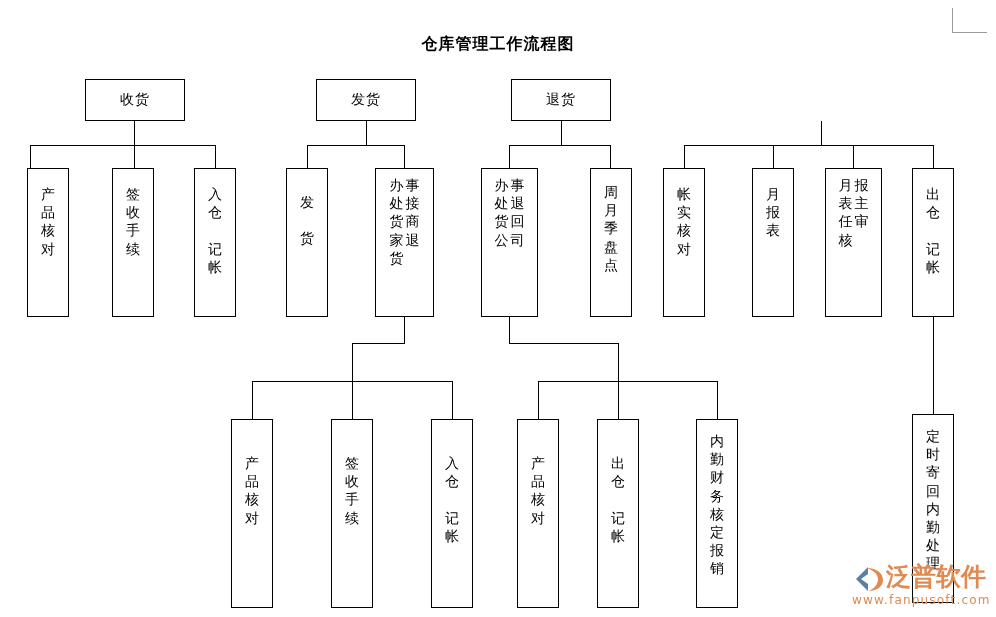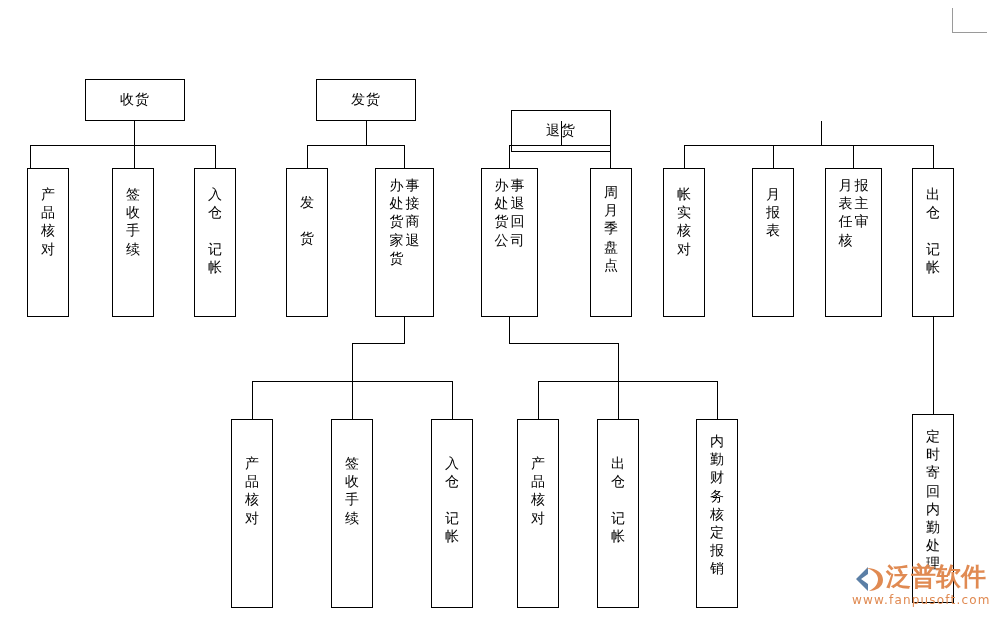--- a/index.html
+++ b/index.html
@@ -79,20 +79,21 @@
 </head>
 <body>
 
 <div id="stage">
 
   <div class="corner-mark" style="left:952px;top:8px;">
     <div class="v"></div>
     <div class="h"></div>
   </div>
 
+  <div class="title">仓库管理工作流程图</div>
 
   <div class="ln-v" style="left:134px;top:121px;height:24px;"></div>
   <div class="ln-h" style="left:30px;top:145px;width:186px;"></div>
   <div class="ln-v" style="left:30px;top:145px;height:23px;"></div>
   <div class="ln-v" style="left:134px;top:145px;height:23px;"></div>
   <div class="ln-v" style="left:215px;top:145px;height:23px;"></div>
 
   <div class="ln-v" style="left:366px;top:121px;height:24px;"></div>
   <div class="ln-h" style="left:307px;top:145px;width:98px;"></div>
   <div class="ln-v" style="left:307px;top:145px;height:23px;"></div>
@@ -127,21 +128,21 @@
   <div class="ln-v" style="left:717px;top:381px;height:38px;"></div>
 
   <div class="ln-v" style="left:933px;top:317px;height:97px;"></div>
 
   <div class="box" style="left:316px;top:79px;width:100px;height:42px;">
     <div class="htext">发货</div>
   </div>
   <div class="box" style="left:85px;top:79px;width:100px;height:42px;">
     <div class="htext">收货</div>
   </div>
-  <div class="box" style="left:511px;top:79px;width:100px;height:42px;margin-top:31px;">
+  <div class="box" style="left:511px;top:79px;width:100px;height:42px;">
     <div class="htext">退货</div>
   </div>
 
   <div class="box" style="left:27px;top:168px;width:42px;height:149px;">
     <div class="vtext" style="top:16px;">产
 品
 核
 对</div>
   </div>
   <div class="box" style="left:112px;top:168px;width:42px;height:149px;">

